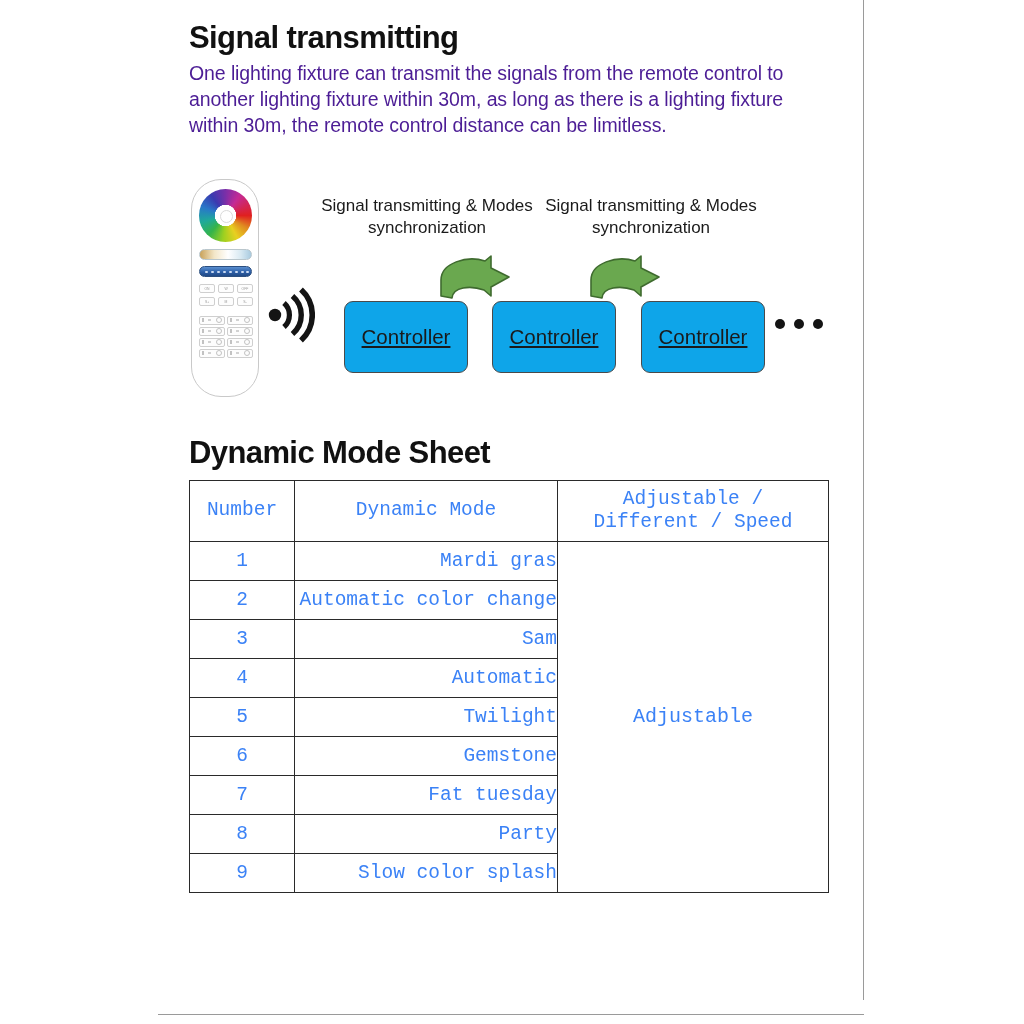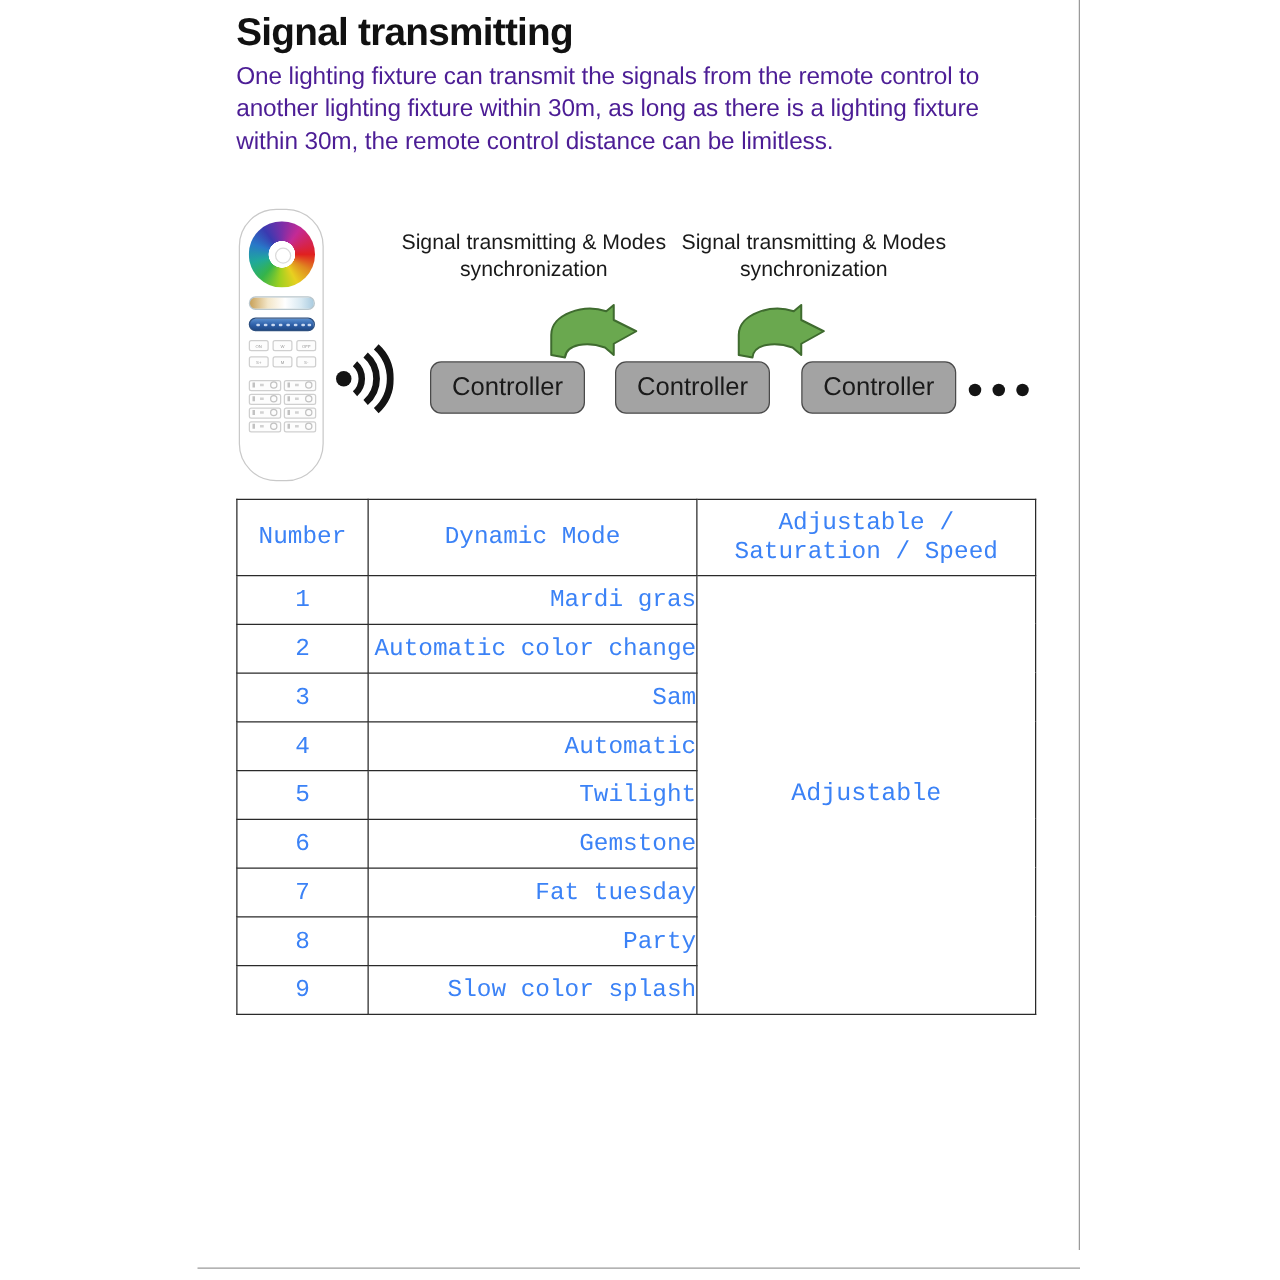--- a/index.html
+++ b/index.html
@@ -33,21 +33,21 @@
     position: absolute;
     left: 158px; top: 1014px;
     width: 706px; height: 1px;
     background: #9a9a9a;
   }
 
   
   #content {
     position: absolute;
     left: 189px;
-    top: 10px;
+    top: 22px;
     width: 648px;
   }
 
   h2.sec-title {
     font-size: 31px;
     font-weight: bold;
     letter-spacing: -0.6px;
     margin: 0 0 6px 0;
     line-height: 1.06;
     color: #111;
@@ -185,30 +185,31 @@
   .label-1 { left: 128px; top: 16px; }
   .label-2 { left: 352px; top: 16px; }
 
   .arrow-svg { position: absolute; }
   .arrow-1 { left: 248px; top: 76px; }
   .arrow-2 { left: 398px; top: 76px; }
 
   .ctrl-box {
     position: absolute;
     top: 122px;
-    width: 124px; height: 42px;
+    width: 124px; height: 72px;
     border: 1.4px solid #4a4a4a;
     border-radius: 9px;
-    background: #a3a3a3;
+    background: #0ea5e9;
     box-sizing: border-box;
     display: flex;
     align-items: center;
     justify-content: center;
     font-size: 20.5px;
     color: #1a1a1a;
+    text-decoration: underline;
   }
   .ctrl-1 { left: 155px; }
   .ctrl-2 { left: 303px; }
   .ctrl-3 { left: 452px; }
 
   .ellipsis {
     position: absolute;
     left: 586px; top: 140px;
     display: flex;
     gap: 9px;
@@ -381,34 +382,35 @@
       <div class="ctrl-box ctrl-2">Controller</div>
       <div class="ctrl-box ctrl-3">Controller</div>
 
       <div class="ellipsis">
         <span></span>
           <span></span>
           <span></span>
       </div>
     </div>
 
+    <h2 class="table-title">Dynamic Mode Sheet</h2>
 
     <table class="mode-sheet">
       <colgroup>
         <col class="c-num">
           <col class="c-mode">
           <col class="c-adj">
       </colgroup>
       <thead>
         <tr>
           <th>Number</th>
           <th>Dynamic Mode</th>
           <th>
             <div>Adjustable /</div>
-            <div>Saturation / Speed</div>
+            <div>Different / Speed</div>
           </th>
         </tr>
       </thead>
       <tbody>
         <tr>
           <td class="num">1</td>
           <td class="mode">Mardi gras</td>
           <td class="adj" rowspan="9">Adjustable</td>
         </tr>
         <tr>

